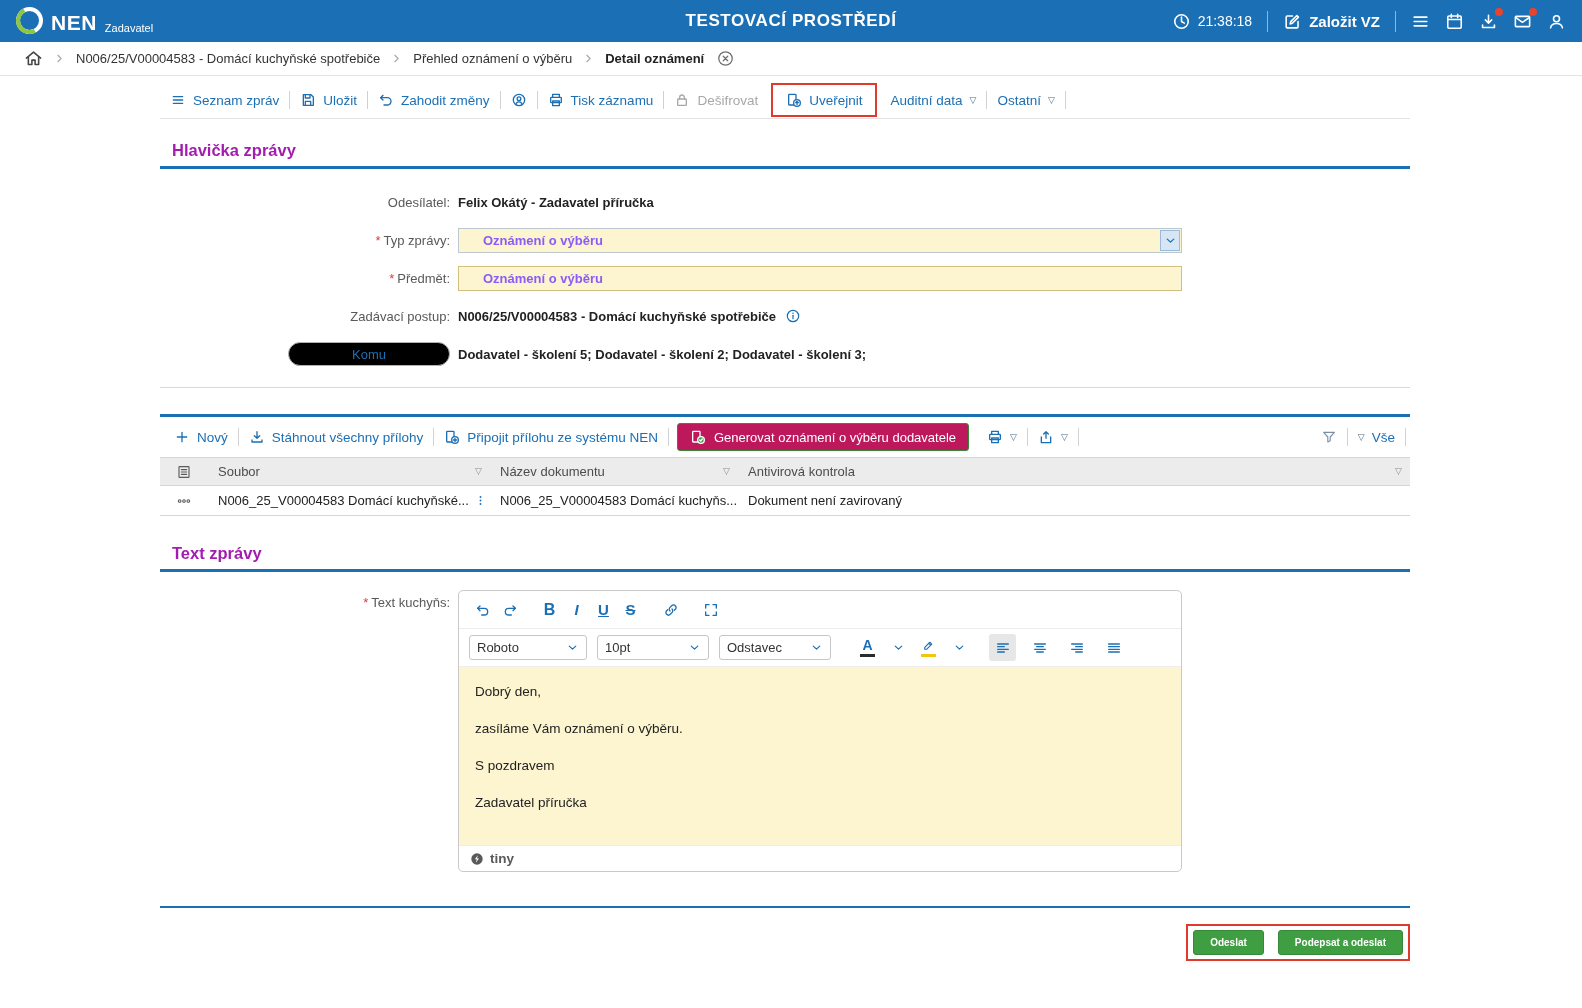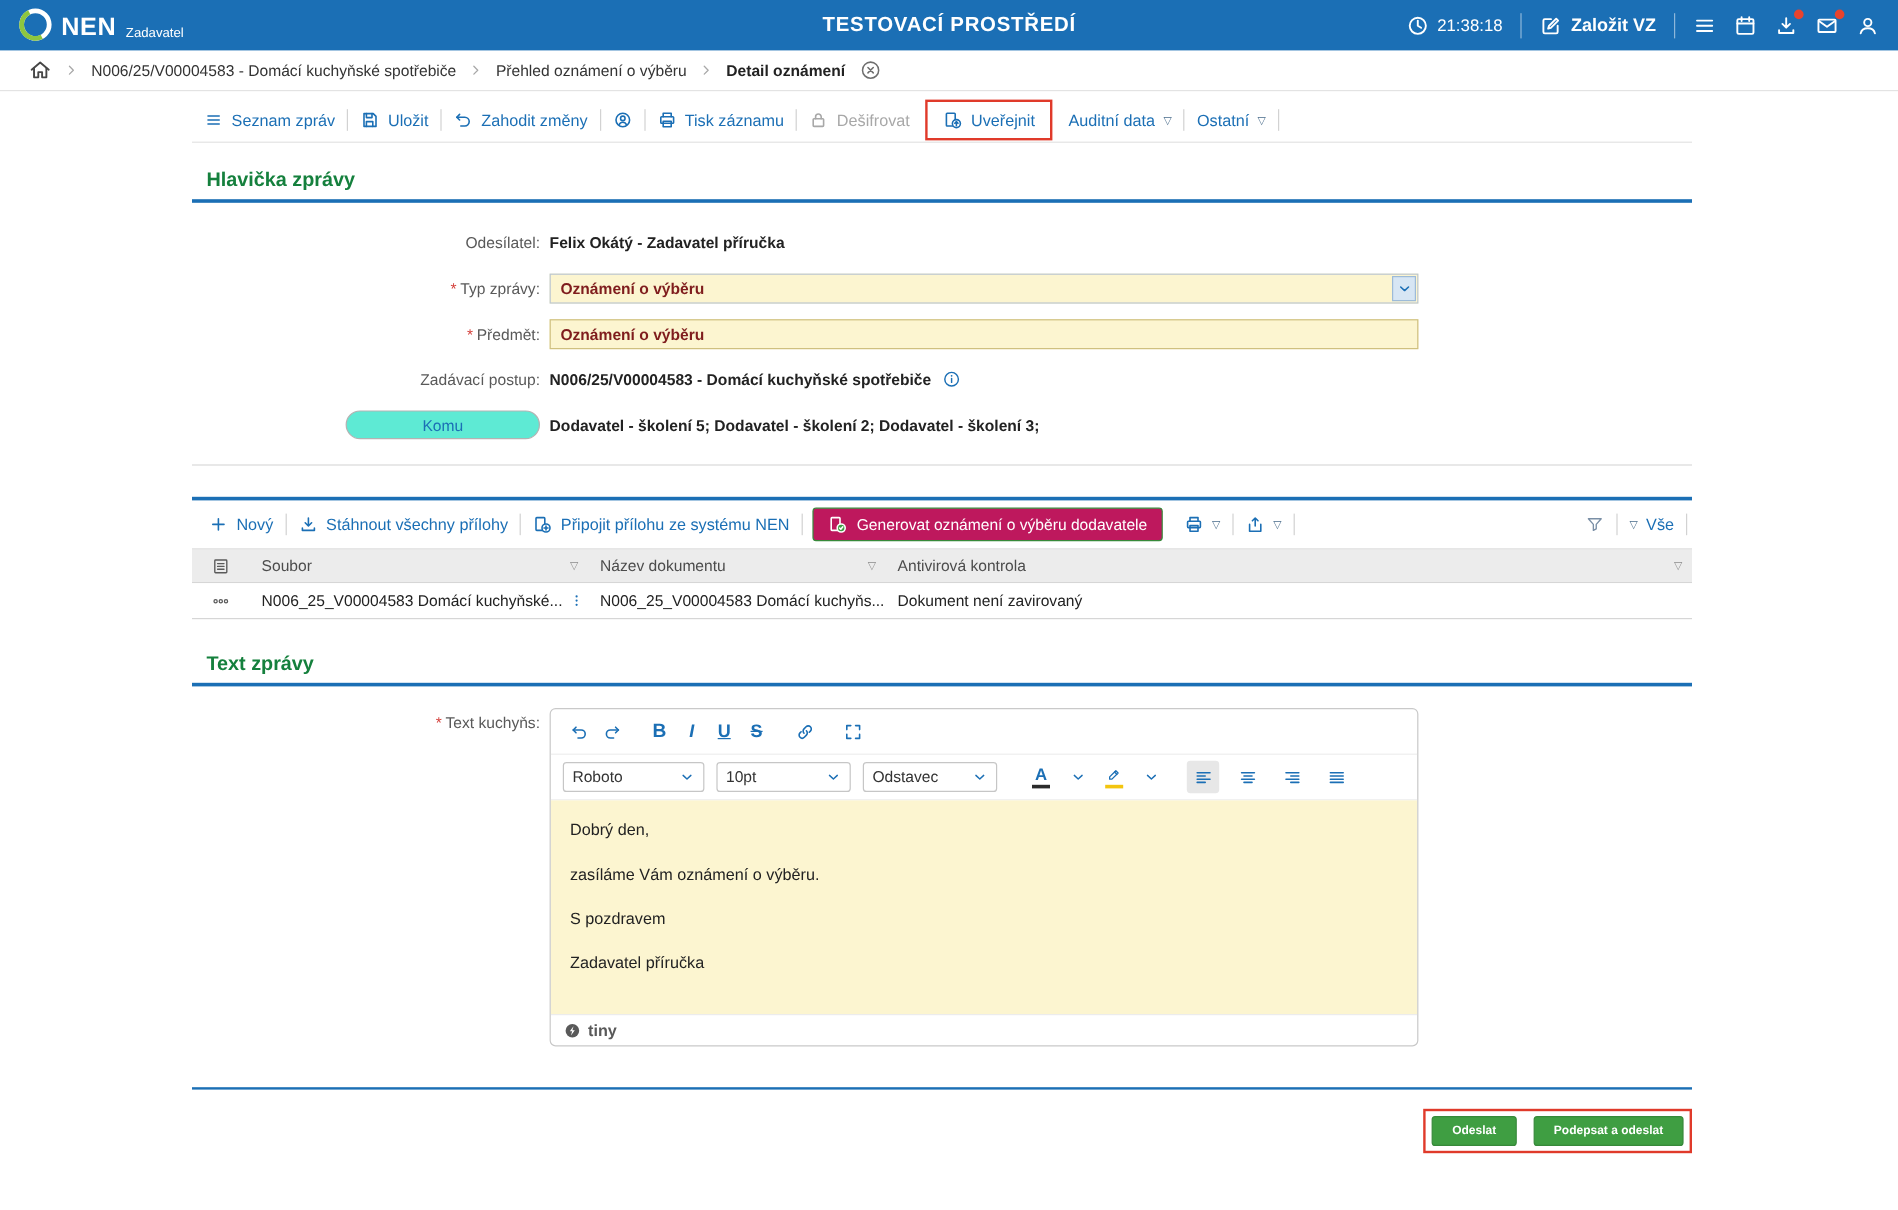--- a/index.html
+++ b/index.html
@@ -36,35 +36,35 @@
   
   .content{margin:0 172px 0 160px}
   .toolbar{margin-top:6px;height:37px;display:flex;align-items:center;border-bottom:1px solid #e3e3e3;color:#1b6fb5}
   .tb-item{display:flex;align-items:center;gap:7px;color:#1b6fb5;font-size:13.5px;padding:0 10px;white-space:nowrap}
   .tb-item.disabled{color:#a8a8a8;cursor:default}
   .tb-sep{width:1px;height:18px;background:#d2d2d2}
   .hl-red{border:2px solid #e03a2a;align-self:stretch;display:flex;align-items:center;margin:1px 3px;padding:0 3px}
   .dd-tri{font-size:9px;line-height:1;color:#4a6d8c}
 
   .sec{margin-top:22px}
-  .section-title{font-size:16.5px;font-weight:bold;color:#15803d;padding-left:12px}
+  .section-title{font-size:16.5px;font-weight:bold;color:#a21caf;padding-left:12px}
   .rule{border-bottom:3px solid #1b6fb5;margin-top:6px}
   .rule-thin{border-bottom:2px solid #1b6fb5;margin-top:6px}
 
   
   .frm{padding:14px 0;border-bottom:1px solid #d9d9d9}
   .frm-row{display:flex;align-items:center;min-height:38px}
   .lbl{width:298px;display:flex;justify-content:flex-end;align-items:center;color:#595959;font-size:13px;padding-right:8px;flex:none}
   .req{color:#d43f3a;margin-right:3px}
   .val{font-weight:bold;font-size:13px;display:flex;align-items:center;gap:9px}
   .field{width:724px;height:25px;background:#fcf5d0;border:1px solid #cfc07f;display:flex;align-items:center}
   .field.bordered-gray{border-color:#bcc7d1}
-  .field input{flex:1;background:transparent;border:none;outline:none;font:bold 13px "Liberation Sans",sans-serif;color:#7f1d1d;padding:0 8px;min-width:0}
+  .field input{flex:1;background:transparent;border:none;outline:none;font:bold 13px "Liberation Sans",sans-serif;color:#8b5cf6;padding:0 24px;min-width:0}
   .dd-btn{width:20px;height:21px;margin-right:1px;background:#d7e6f4;border:1px solid #9dbbd8;display:flex;align-items:center;justify-content:center;color:#1b6fb5}
-  .komu-btn{width:162px;height:24px;border:1px solid #b3b3b3;border-radius:12px;background:#5eead4;color:#1b6fb5;font-size:13px}
+  .komu-btn{width:162px;height:24px;border:1px solid #b3b3b3;border-radius:12px;background:#000000;color:#1b6fb5;font-size:13px}
   .info{color:#1b6fb5;display:flex}
 
   
   .att-toolbar{height:40px;display:flex;align-items:center;color:#1b6fb5;padding:0 4px}
   .btn-green{background:#be185d;border:1px solid #37893a;color:#fff;font-size:13px;padding:5px 12px;border-radius:3px;display:flex;align-items:center;gap:8px;margin:0 8px;white-space:nowrap}
   .spacer{flex:1}
   .att-table{border-top:1px solid #d6d6d6}
   .t-head,.t-row{display:grid;grid-template-columns:48px 282px 248px 1fr}
   .t-head{background:#ececec;height:28px;border-bottom:1px solid #d6d6d6;color:#4c4c4c}
   .t-row{height:30px;border-bottom:1px solid #d6d6d6;background:#fff}

